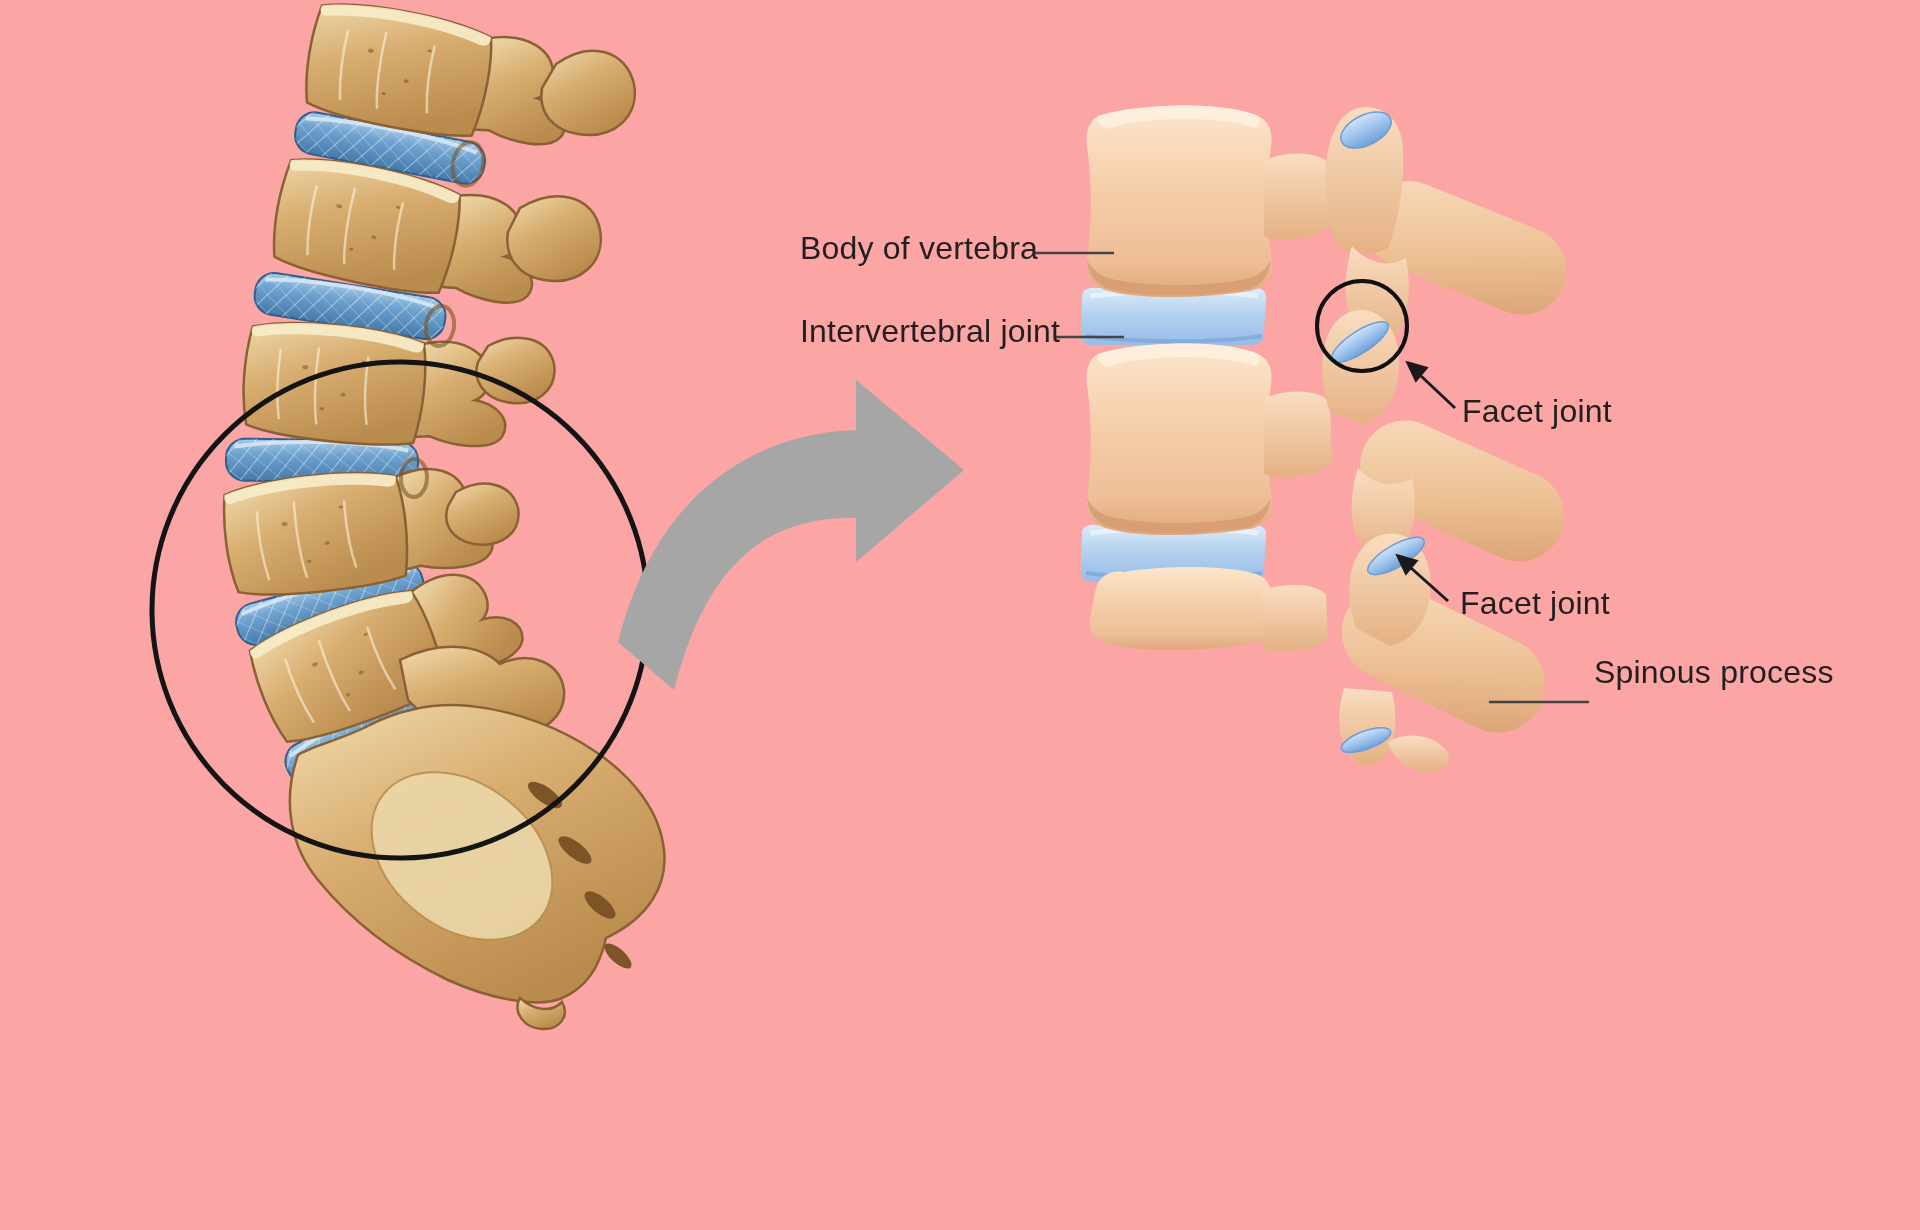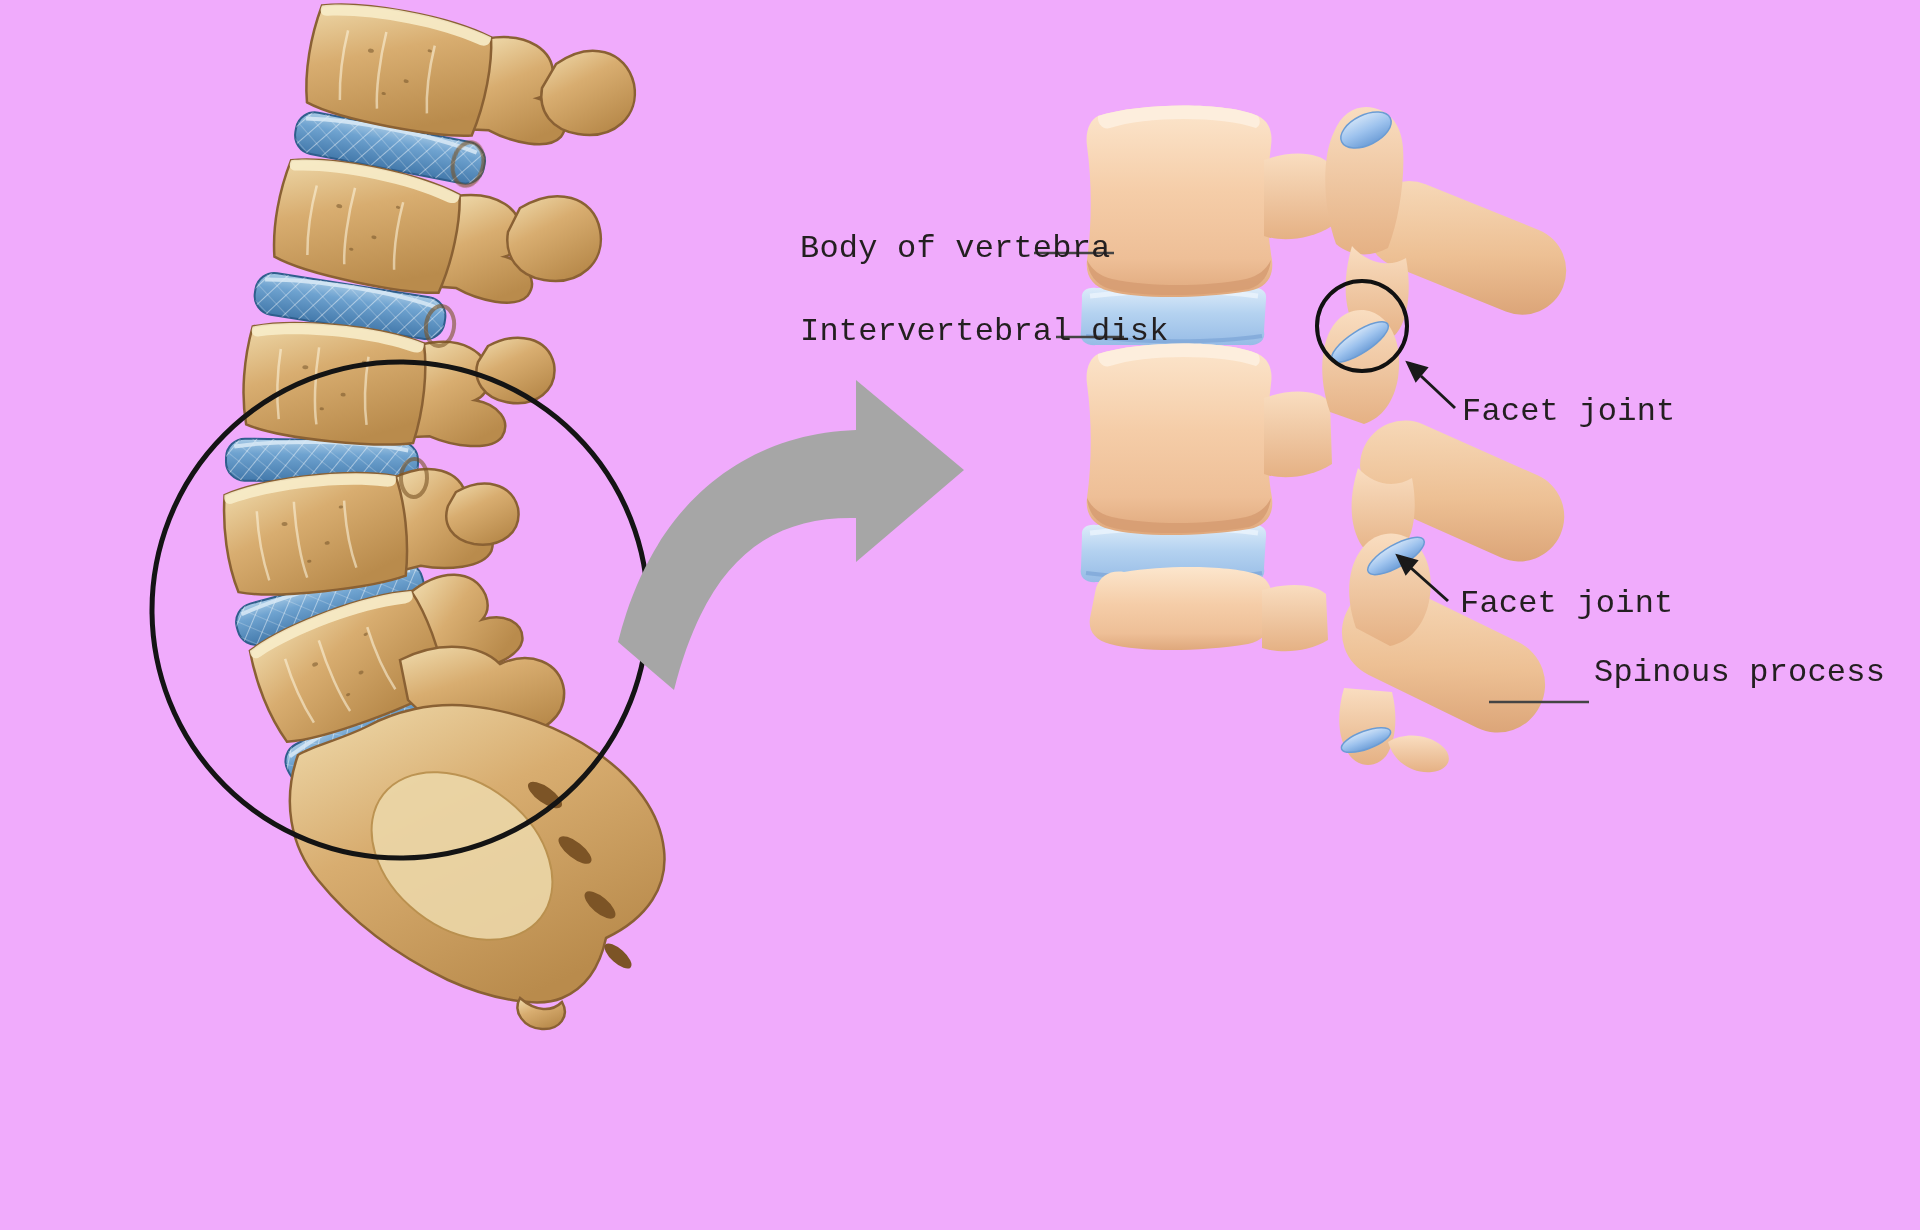--- a/index.html
+++ b/index.html
@@ -1,17 +1,17 @@
 <!DOCTYPE html>
 <html><head>
 <meta charset="utf-8">
 <style>
   html,body{margin:0;padding:0;background:#ffffff;}
-  .canvas{position:relative;width:1920px;height:1230px;background:#f0abfc;overflow:hidden;
-          font-family:Liberation Mono, monospace;}
+  .canvas{position:relative;width:1920px;height:1230px;background:#fca5a5;overflow:hidden;
+          font-family:Liberation Sans, sans-serif;}
   .art{position:absolute;left:0;top:0;}
   .lbl{position:absolute;font-size:32px;line-height:1.1;color:#231f20;white-space:nowrap;letter-spacing:.2px;}
   #lbl-body    {left:800px; top:231px;}
   #lbl-disk    {left:800px; top:314px;}
   #lbl-facet1  {left:1462px;top:394px;}
   #lbl-facet2  {left:1460px;top:586px;}
   #lbl-spinous {left:1594px;top:655px;}
 </style>
 </head>
 <body>
@@ -229,18 +229,18 @@
     <g stroke="#1a1a1a" stroke-width="3" fill="#1a1a1a">
       <line x1="1455" y1="408" x2="1421" y2="376"></line>
       <polygon points="1408,363 1426,368 1416,380"></polygon>
       <line x1="1448" y1="601" x2="1411" y2="568"></line>
       <polygon points="1398,556 1416,561 1406,573"></polygon>
     </g>
   </g>
 </svg>
 
 <div class="lbl" id="lbl-body">Body of vertebra</div>
-<div class="lbl" id="lbl-disk">Intervertebral disk</div>
+<div class="lbl" id="lbl-disk">Intervertebral joint</div>
 <div class="lbl" id="lbl-facet1">Facet joint</div>
 <div class="lbl" id="lbl-facet2">Facet joint</div>
 <div class="lbl" id="lbl-spinous">Spinous process</div>
 
 </div>
 
 </body></html>

